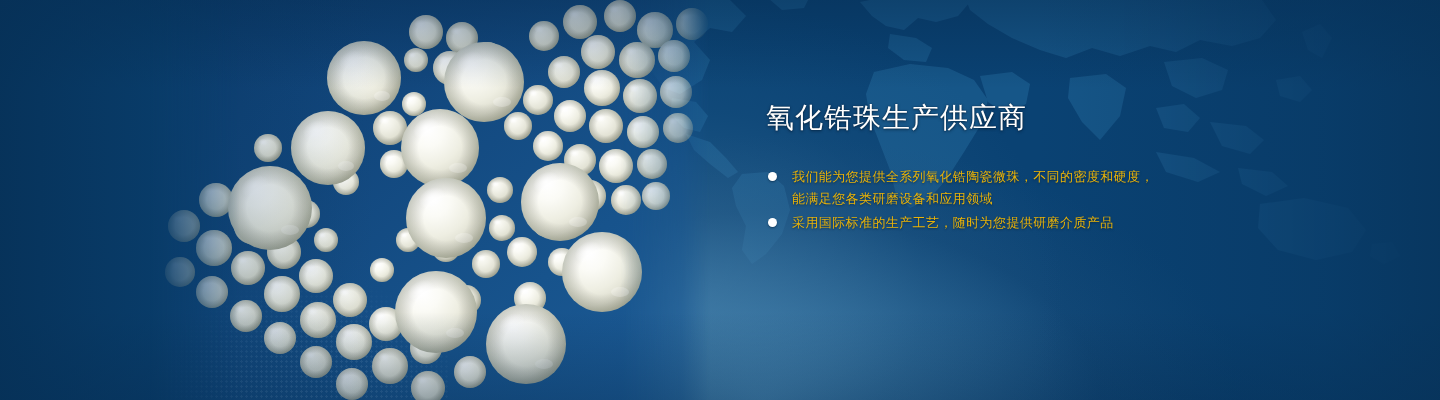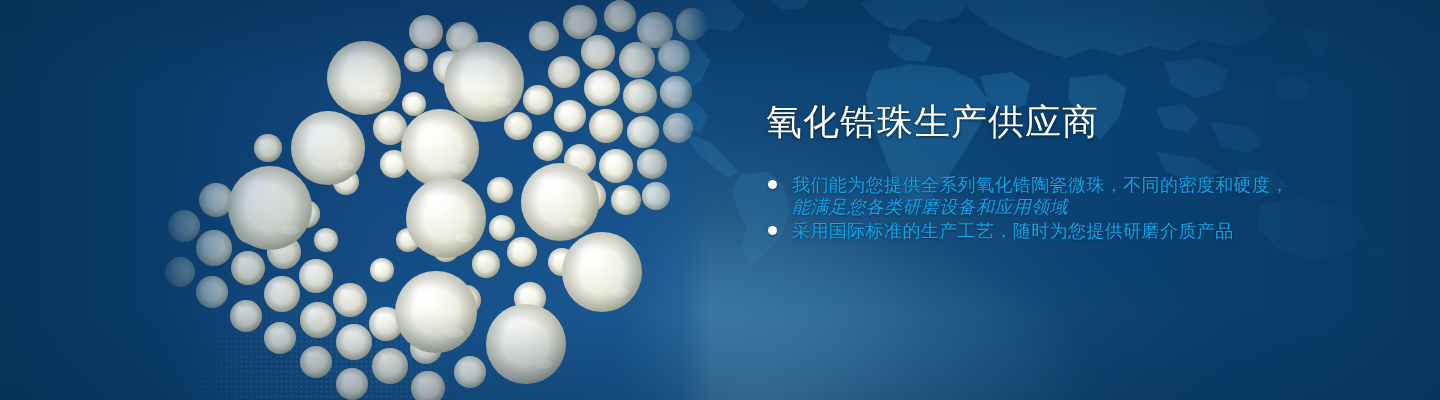--- a/index.html
+++ b/index.html
@@ -65,46 +65,46 @@
     -webkit-mask-image:radial-gradient(ellipse 230px 230px at 160px 330px, rgba(0,0,0,1) 0%, rgba(0,0,0,0.55) 55%, rgba(0,0,0,0) 90%);
             mask-image:radial-gradient(ellipse 230px 230px at 160px 330px, rgba(0,0,0,1) 0%, rgba(0,0,0,0.55) 55%, rgba(0,0,0,0) 90%);
   }
   .beads{position:absolute;inset:0;}
   
   .content{
     position:absolute;left:764px;top:104px;width:560px;
     color:#ffffff;
   }
   .headline{
-    font-size:36px;line-height:1;
+    font-size:28px;line-height:1;
     font-weight:400;
     letter-spacing:1px;
     color:#ffffff;
     text-shadow:0 1px 3px rgba(2,26,48,0.75), 0 0 1px rgba(2,26,48,0.9);
     margin:0 0 34px 2px;
     white-space:nowrap;
   }
   .bullets{list-style:none;margin:0;padding:0;}
   .bullet{
     position:relative;
     padding-left:28px;
-    font-size:18px;
+    font-size:13px;
     line-height:22px;
-    color:#0ea5e9;
+    color:#eab308;
     text-shadow:0 1px 2px rgba(2,26,48,0.6);
     margin-bottom:2px;
     letter-spacing:0.4px;
   }
   .bullet .dot{
     position:absolute;left:4px;top:6px;
     width:9px;height:9px;border-radius:50%;
     background:#ffffff;
     box-shadow:0 1px 2px rgba(2,26,48,0.5);
   }
-  .bullet .line2{display:block;font-style:italic;}
+  .bullet .line2{display:block;}
 </style>
 </head>
 <body>
 
 <div class="banner">
 
   <div class="bg-base"></div>
 
   <svg class="worldmap" viewBox="0 0 900 290" preserveAspectRatio="none">
     <g fill="#3a76a8" opacity="0.75">

